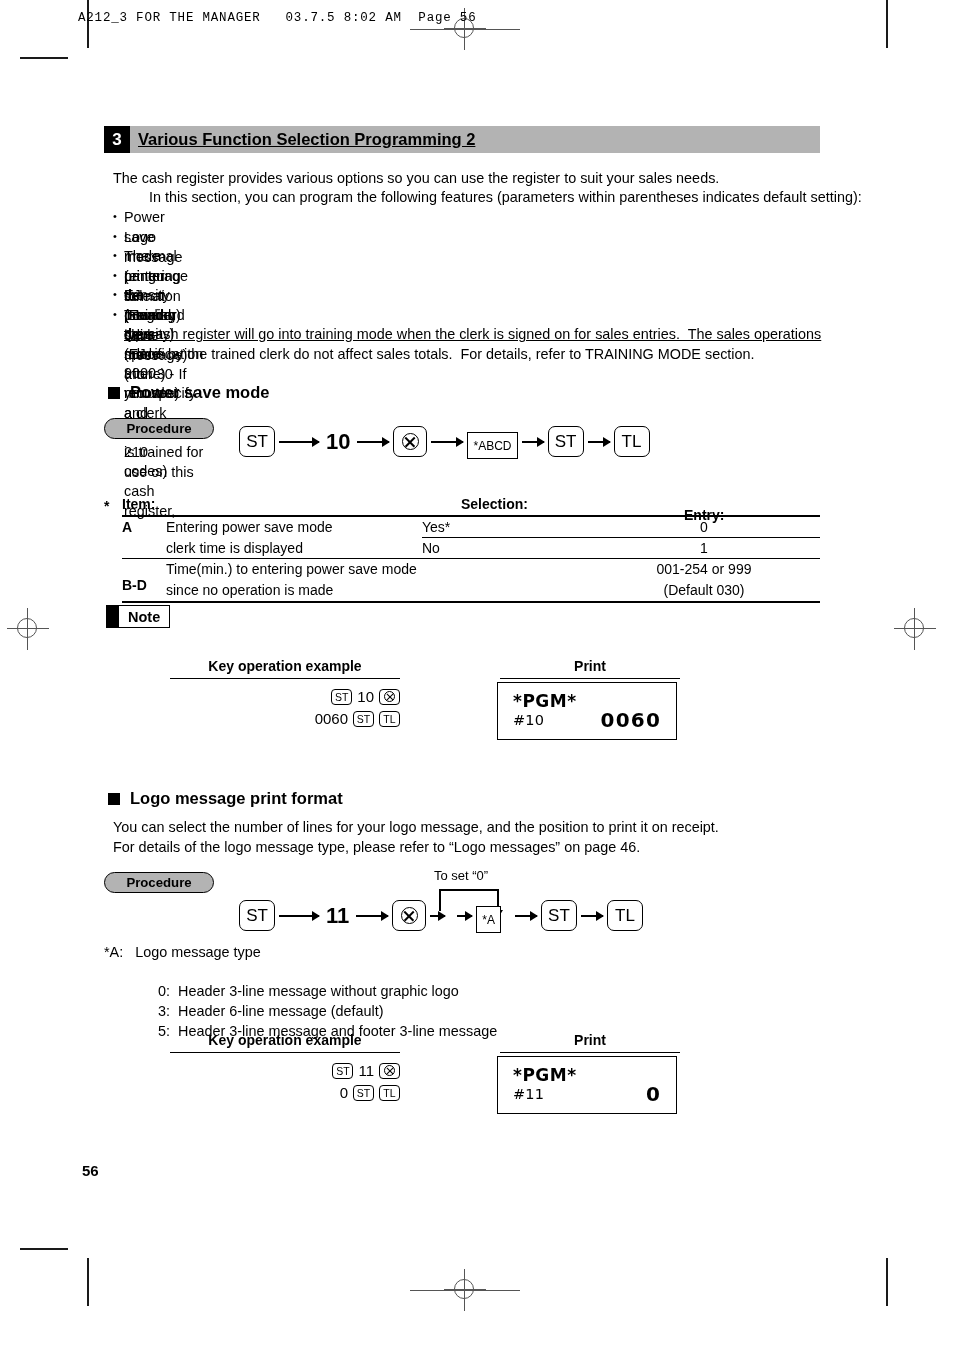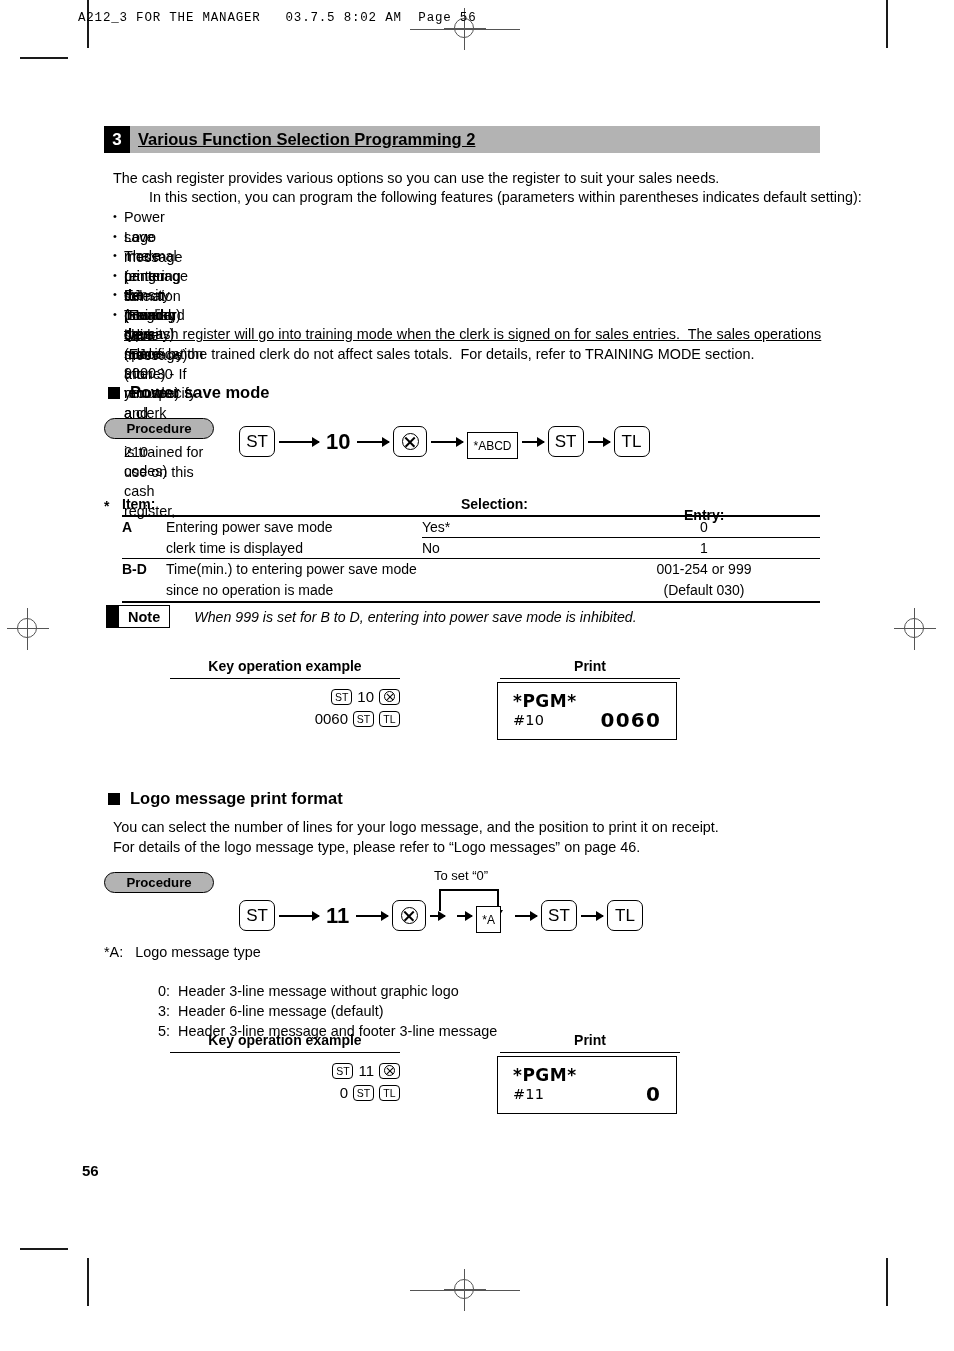--- a/index.html
+++ b/index.html
@@ -414,35 +414,34 @@
   <div class="cell" style="left:62px;top:23px;">Entering power save mode</div>
   <div class="cell" style="left:318px;top:23px;">Yes*</div>
   <div class="cell ctr" style="left:560px;top:23px;width:80px;">0</div>
   <div class="hline" style="left:318px;top:41px;width:398px;height:1.2px;"></div>
 
   <div class="cell" style="left:62px;top:44px;">clerk time is displayed</div>
   <div class="cell" style="left:318px;top:44px;">No</div>
   <div class="cell ctr" style="left:560px;top:44px;width:80px;">1</div>
   <div class="hline" style="left:18px;top:62px;width:698px;height:1.2px;"></div>
 
-  <div class="cell bold" style="left:18px;top:65px;">B-D</div>
+  <div class="cell bold" style="left:18px;top:81px;">B-D</div>
   <div class="cell" style="left:62px;top:65px;">Time(min.) to entering power save mode</div>
   <div class="cell ctr" style="left:520px;top:65px;width:160px;">001-254 or 999</div>
 
   <div class="cell" style="left:62px;top:86px;">since no operation is made</div>
   <div class="cell ctr" style="left:520px;top:86px;width:160px;">(Default 030)</div>
   <div class="hline" style="left:18px;top:105px;width:698px;height:1.8px;"></div>
 </div>
 
 <div class="note-wrap" style="left:106px;top:605px;">
   <div class="note-badge">
     <div class="bar"></div>
     <div class="lbl">Note</div>
   </div>
-  <div class="note-text">When 999 is set for B to D, entering into power save mode is inhibited.</div>
 </div>
 
 <div class="colhead" style="left:170px;top:658px;width:230px;">Key operation example</div>
 <div class="colrule" style="left:170px;top:678px;width:230px;"></div>
 
 <div class="colhead" style="left:500px;top:658px;width:180px;">Print</div>
 <div class="colrule" style="left:500px;top:678px;width:180px;"></div>
 
 <div class="kline" style="left:200px;top:688px;width:200px;">
   <span class="kbox-s">ST</span>

